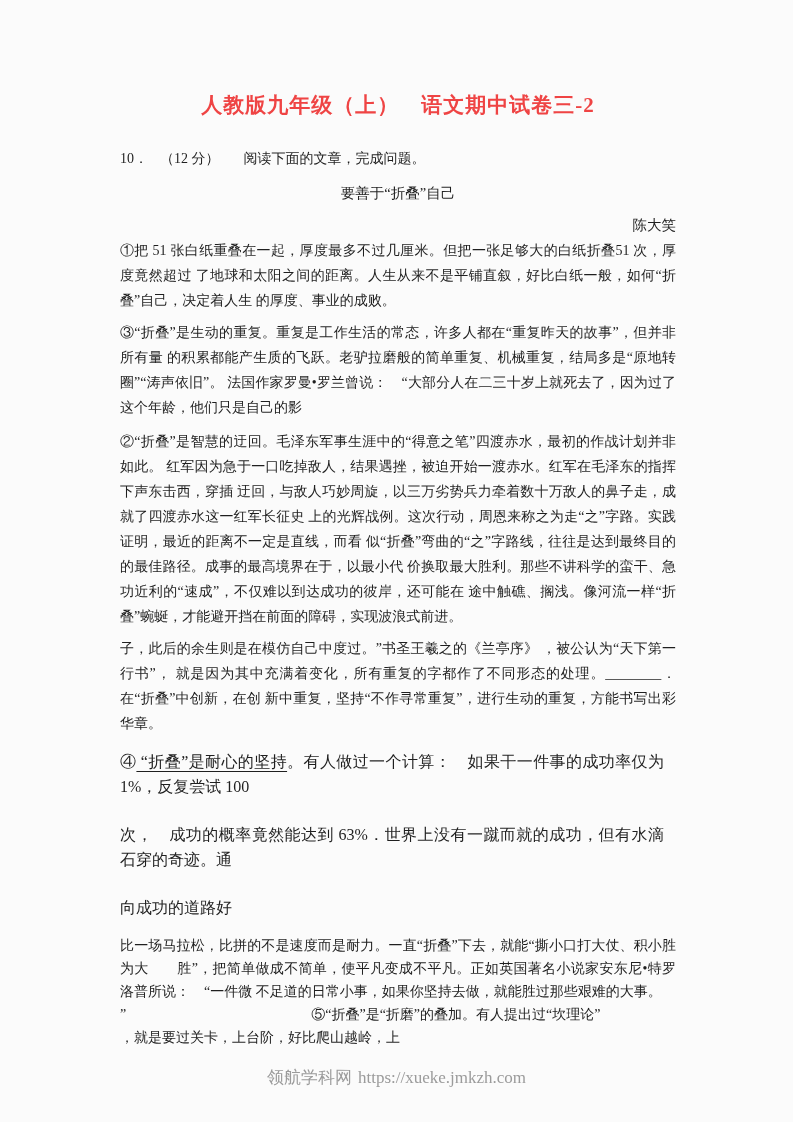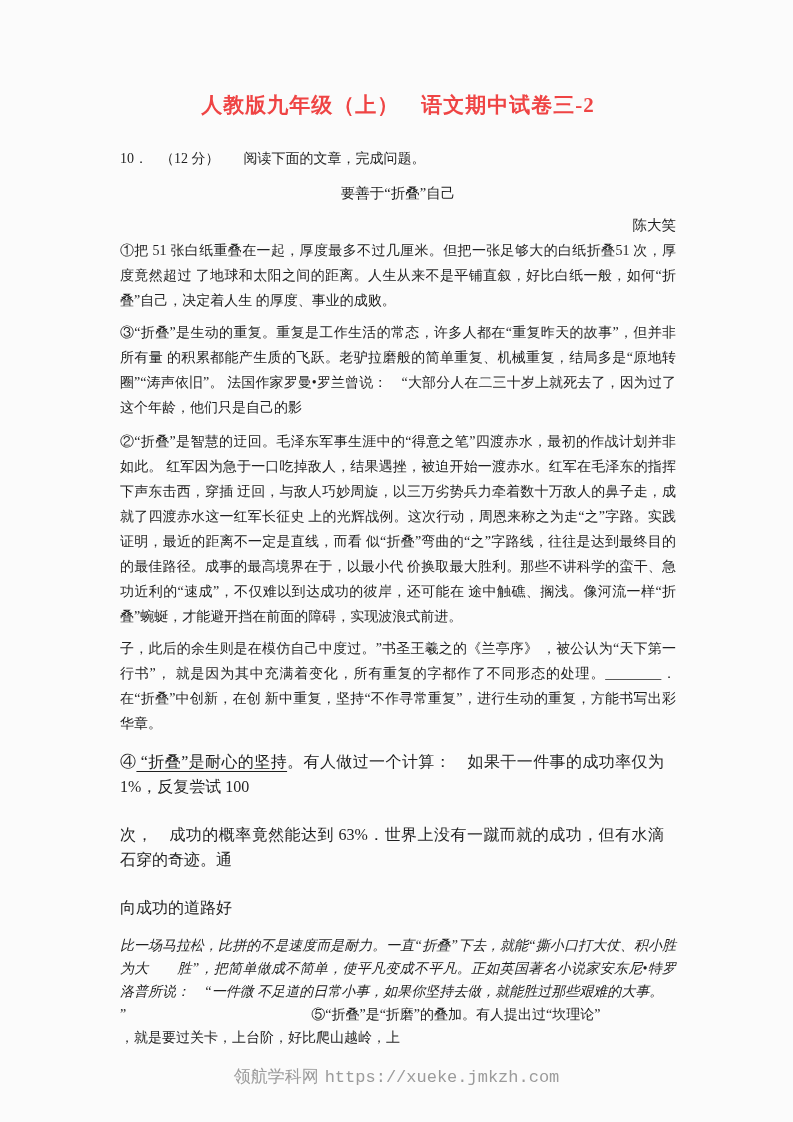--- a/index.html
+++ b/index.html
@@ -73,40 +73,39 @@
   .underlined {
     text-decoration: underline;
     text-underline-offset: 4px;
     text-decoration-thickness: 1px;
   }
   .para-p5 {
     font-size: 14px;
     line-height: 23px;
     text-align: justify;
     margin: 0;
-    font-style: italic;
   }
   .para-p5b {
     font-size: 14px;
     line-height: 23px;
     text-align: left;
     margin: 0;
   }
   .sec5-gap {
     display: inline-block;
     width: 185px;
     height: 1px;
   }
   .footer {
     position: absolute;
     left: 0;
     right: 0;
     top: 1066px;
     text-align: center;
-    font-family: Liberation Mono, monospace;
+    font-family: Liberation Serif, serif;
     font-size: 17px;
     color: #9b9b9b;
     line-height: 24px;
   }
   .footer span { margin: 0 3px; }
 </style>
 </head>
 <body>
 
 <div class="page">

